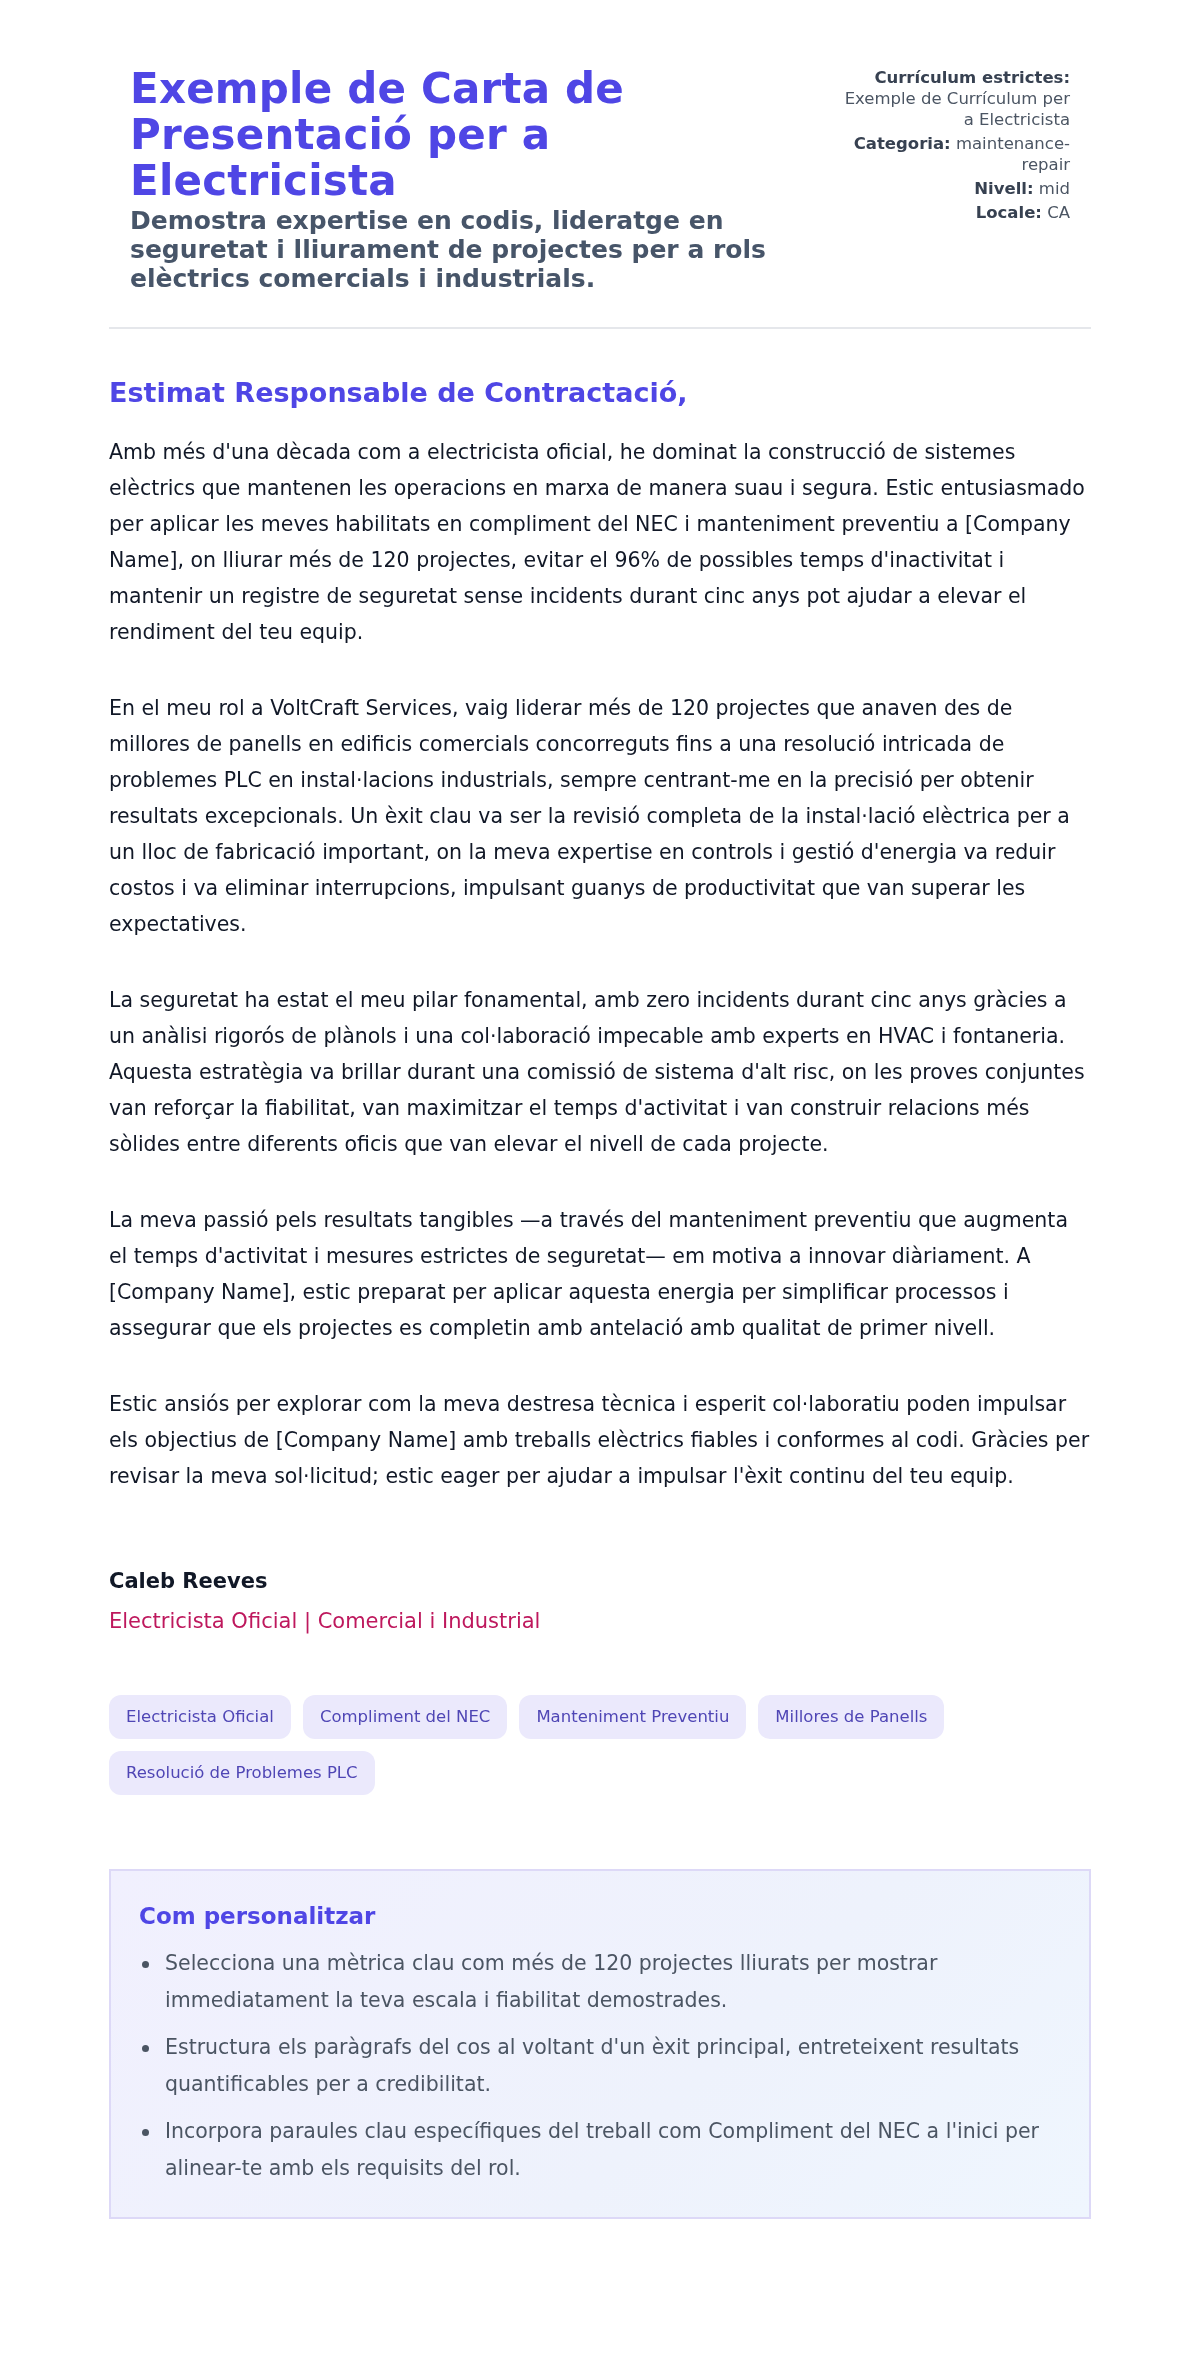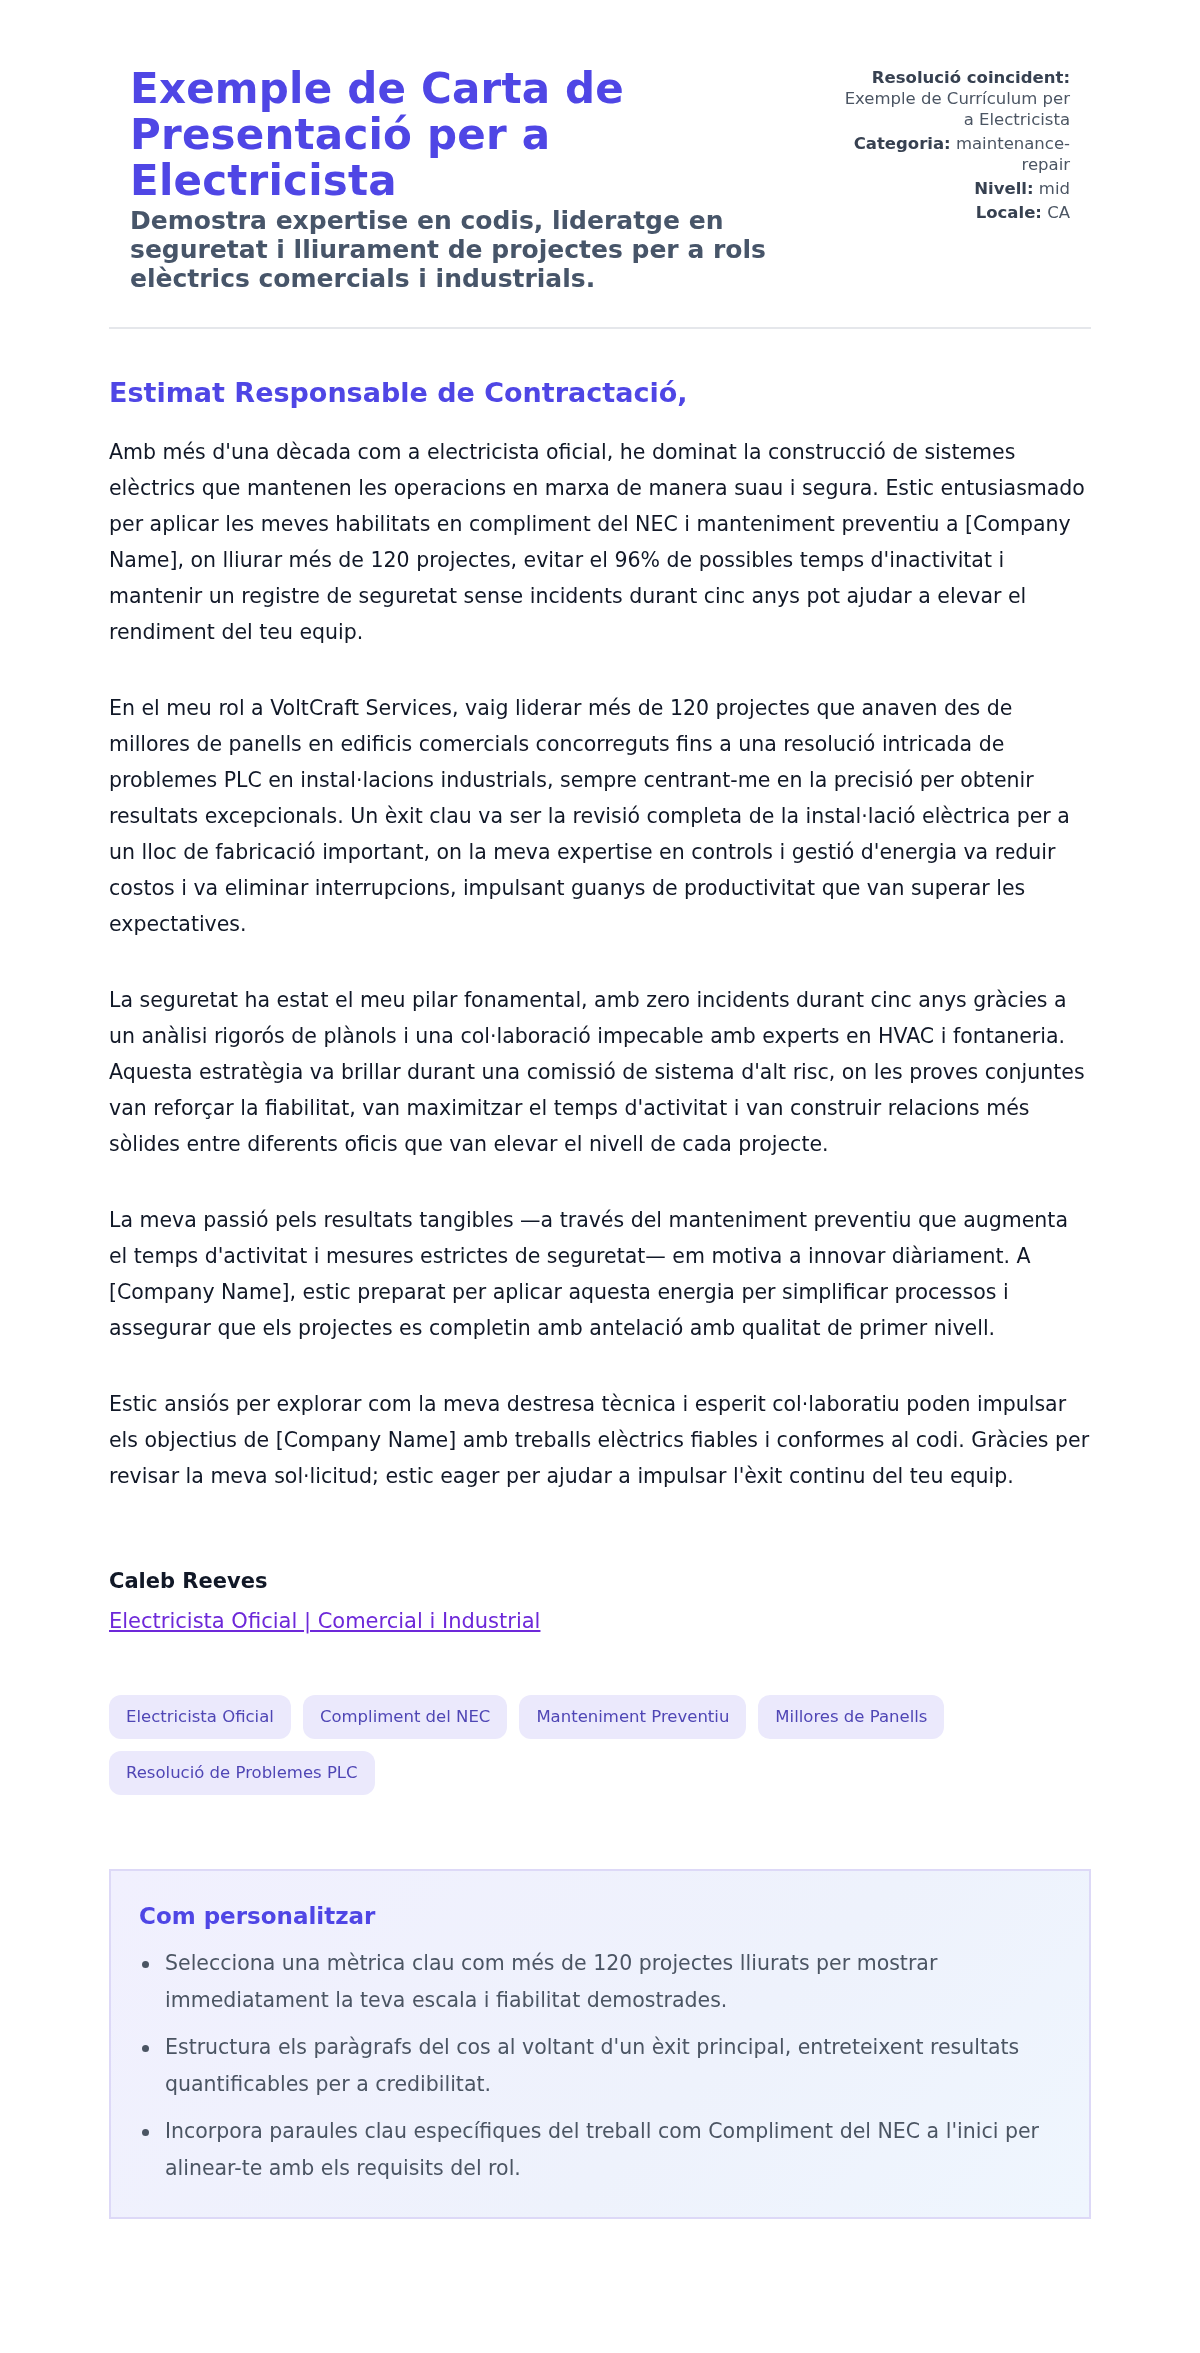--- a/index.html
+++ b/index.html
@@ -63,23 +63,22 @@
     .signature { margin-top: 73px; }
     .sig-name {
       font-size: 21px;
       font-weight: 700;
       color: #111827;
       line-height: 28px;
     }
     .sig-title {
       margin-top: 12px;
       font-size: 21px;
-      color: #6d28d9;
+      color: #be185d;
       line-height: 28px;
-      text-decoration: underline;
     }
     .tags {
       margin-top: 60px;
       display: flex;
       flex-wrap: wrap;
       gap: 12px 12px;
       width: 1000px;
     }
     .tag {
       background: #ede9fe;
@@ -131,21 +130,21 @@
 
 <div class="page">
 
   <header class="header">
     <div class="header-left">
       <h1 class="title">Exemple de Carta de Presentació per a Electricista</h1>
       <h2 class="subtitle">Demostra expertise en codis, lideratge en seguretat i lliurament de projectes per a rols elèctrics comercials i industrials.</h2>
     </div>
     <div class="meta">
       <div class="meta-row">
-        <span class="meta-key">Resolució coincident:</span>
+        <span class="meta-key">Currículum estrictes:</span>
         <span>Exemple de Currículum per a Electricista</span>
       </div>
       <div class="meta-row">
         <span class="meta-key">Categoria:</span>
         <span>maintenance-repair</span>
       </div>
       <div class="meta-row">
         <span class="meta-key">Nivell:</span>
         <span>mid</span>
       </div>

